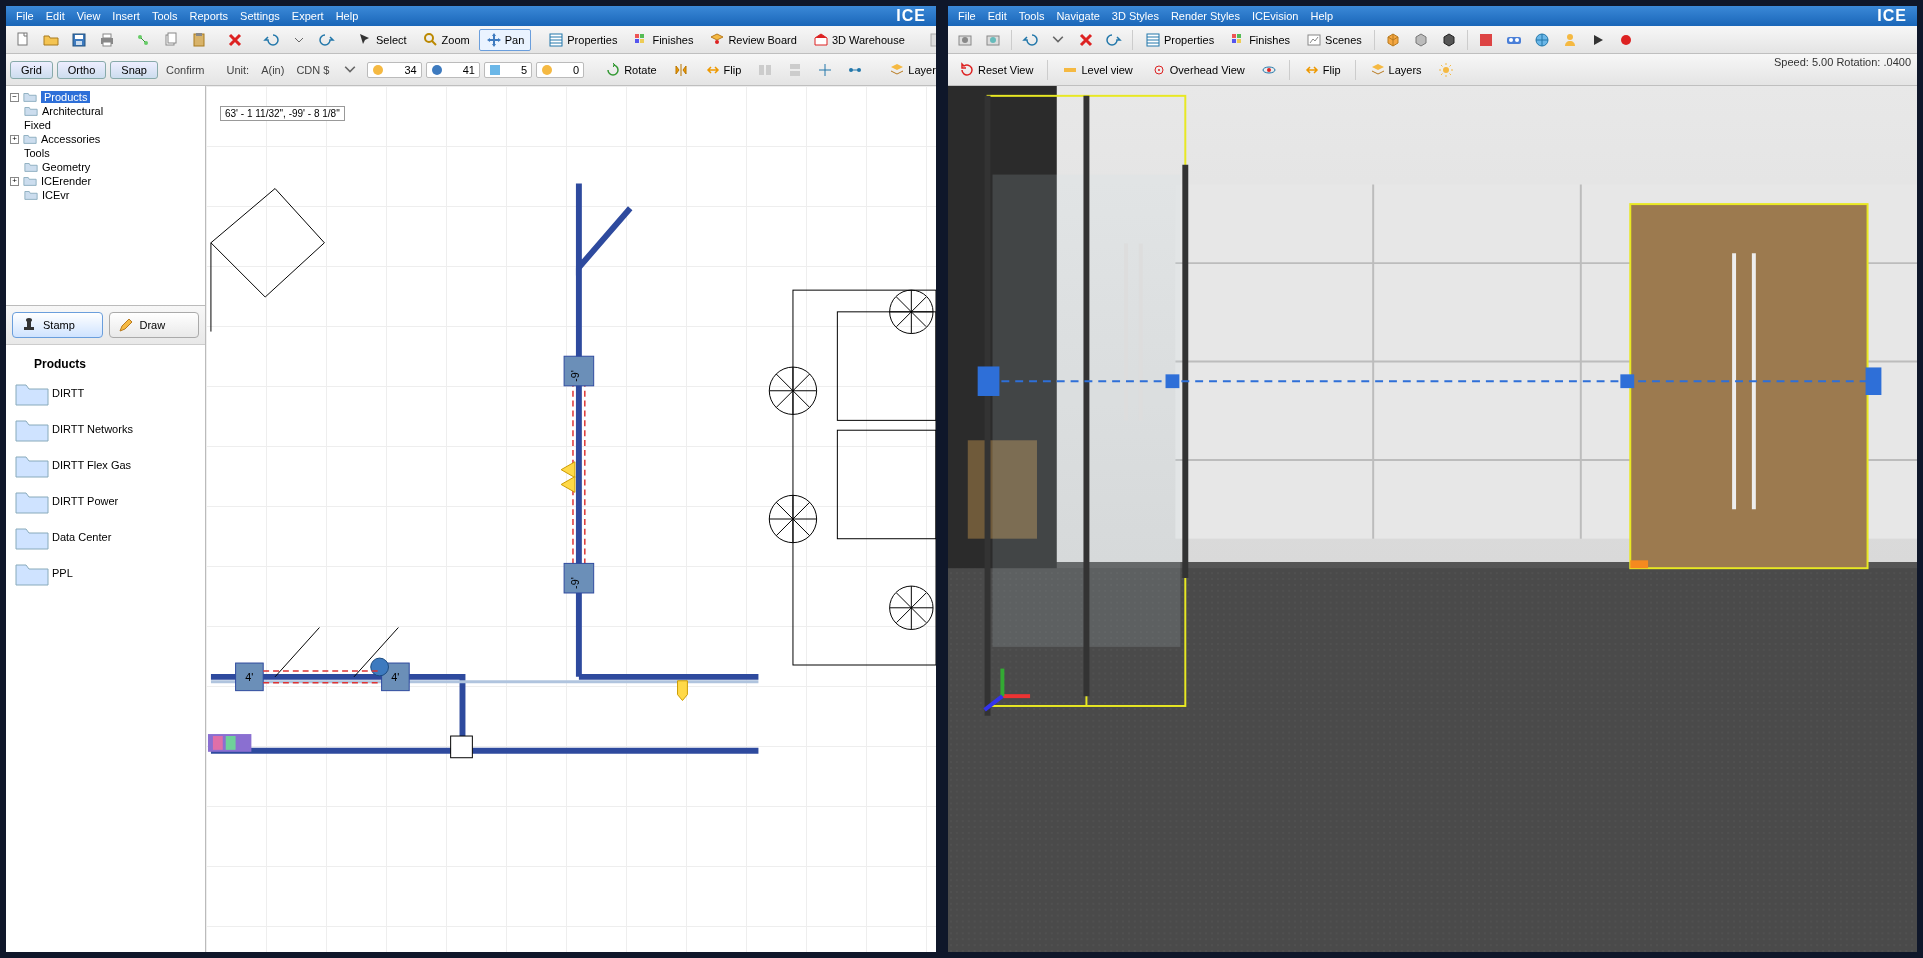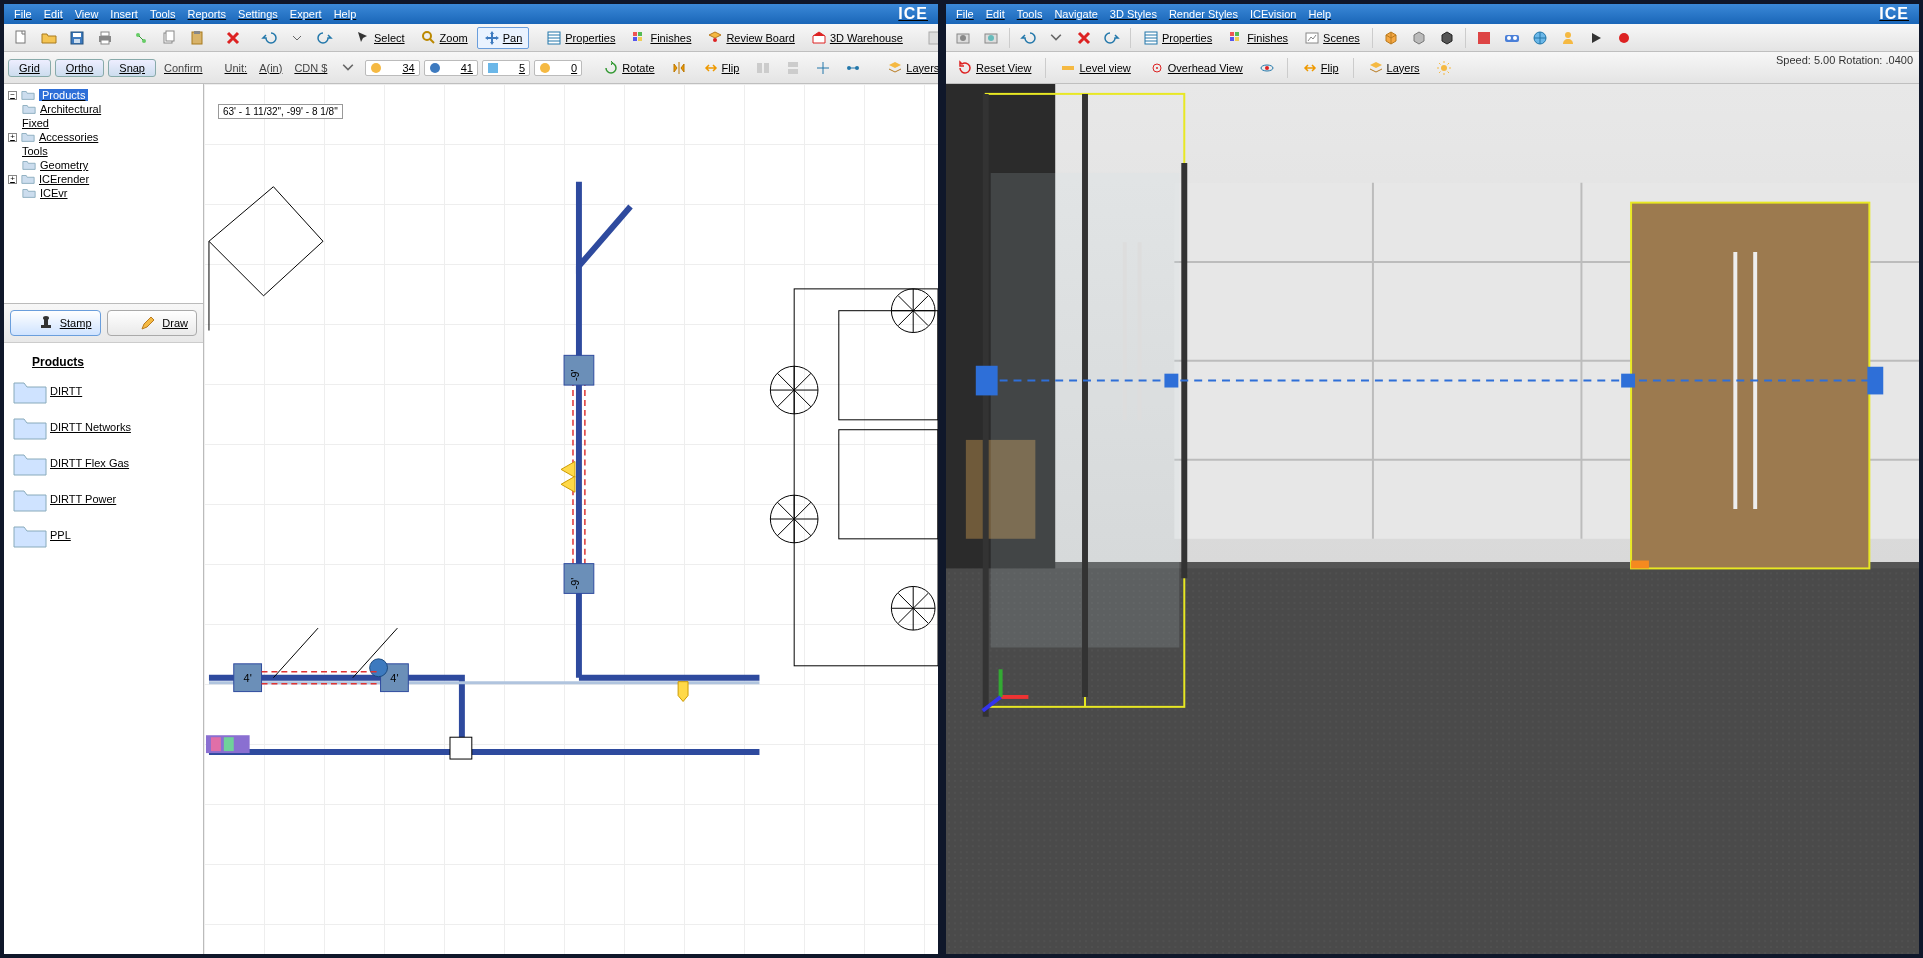--- a/index.html
+++ b/index.html
@@ -1,17 +1,17 @@
 <!DOCTYPE html>
 <html><head>
 <meta charset="utf-8">
 <style>
 * { margin: 0; padding: 0; box-sizing: border-box; font-family: "Segoe UI", Tahoma, sans-serif; font-size: 11px; }
 body { display: flex; width: 1923px; height: 958px; overflow: hidden; background: #c0c0c0; }
-.pane { display: flex; flex-direction: column; height: 100%; border: 4px solid #0f172a; text-decoration: underline; }
+.pane { display: flex; flex-direction: column; height: 100%; border: 6px solid #0f172a; }
 .pane-left { width: 942px; }
 .pane-right { flex: 1; }
 .menubar { display: flex; align-items: center; background: linear-gradient(#3b89d8,#1a66b8); color: #fff; padding: 2px 4px; height: 20px; }
 .menubar .item { padding: 1px 6px; cursor: pointer; }
 .brand { margin-left: auto; font-weight: bold; letter-spacing: 1px; font-size: 16px; padding-right: 6px; }
 .toolbar { display: flex; align-items: center; background: linear-gradient(#f7f7f7,#e4e4e4); border-bottom: 1px solid #bfbfbf; padding: 2px 4px; height: 28px; gap: 2px; flex-wrap: nowrap; overflow: hidden; }
 .tbtn { display: inline-flex; align-items: center; gap: 3px; padding: 2px 4px; border: 1px solid transparent; border-radius: 2px; cursor: pointer; white-space: nowrap; }
 .tbtn svg { width: 16px; height: 16px; }
 .tbtn.lab { padding: 2px 6px; }
 .sep { width: 1px; height: 20px; background: #ccc; margin: 0 3px; }
@@ -22,21 +22,21 @@
 .workarea { flex: 1; display: flex; min-height: 0; }
 .sidebar { width: 200px; display: flex; flex-direction: column; border-right: 1px solid #bbb; background: #fff; }
 .tree { flex: 0 0 auto; border-bottom: 1px solid #bbb; padding: 4px 2px; min-height: 220px; }
 .tree-row { display: flex; align-items: center; gap: 4px; padding: 1px 2px 1px 16px; cursor: pointer; }
 .tree-row.root { padding-left: 2px; }
 .tree-row .tw { width: 9px; height: 9px; border: 1px solid #888; display: inline-flex; align-items: center; justify-content: center; font-size: 8px; line-height: 1; background: #fff; }
 .tree-row .fold { width: 14px; height: 12px; }
 .tree-row .lbl { }
 .tree-row.sel .lbl { background: #2e6fd8; color: #fff; padding: 0 3px; }
 .tabstrip { display: flex; gap: 6px; padding: 6px; background: linear-gradient(#f7f7f7,#e8e8e8); border-bottom: 1px solid #ccc; }
-.tabbtn { flex: 1; display: flex; align-items: center; justify-content: flex-end; gap: 6px; padding: 4px 8px; border: 1px solid #aaa; border-radius: 4px; background: linear-gradient(#fff,#e9e9e9); cursor: pointer; }
+.tabbtn { flex: 1; display: flex; align-items: center; justify-content: flex-start; gap: 6px; padding: 4px 8px; border: 1px solid #aaa; border-radius: 4px; background: linear-gradient(#fff,#e9e9e9); cursor: pointer; }
 .tabbtn.active { background: linear-gradient(#fff,#cfe3ff); border-color: #6a9edc; }
 .palette { flex: 1; overflow: auto; padding: 8px; }
 .palette h3 { font-weight: bold; font-size: 12px; margin: 4px 0 8px 20px; }
 .prod { display: flex; flex-direction: row; align-items: center; gap: 2px; margin: 8px auto; cursor: pointer; }
 .prod svg { width: 36px; height: 28px; }
 .canvas { flex: 1; position: relative; background: #fff; overflow: hidden; }
 .gridbg { position: absolute; inset: 0; background-image: linear-gradient(#eee 1px, transparent 1px), linear-gradient(90deg,#eee 1px, transparent 1px); background-size: 60px 60px; }
 .coordlabel { position: absolute; top: 20px; left: 14px; background: #fff; border: 1px solid #999; padding: 1px 4px; font-size: 10px; }
 .viewport3d { flex: 1; position: relative; background: linear-gradient(#e8e8e8 0%, #d9d9d9 55%, #555 55%, #4a4a4a 100%); overflow: hidden; }
 .statusr { position: absolute; top: 2px; right: 6px; font-size: 11px; color: #333; }
@@ -379,20 +379,26 @@
             <svg viewBox="0 0 36 28">
               <path d="M2 6h10l3 4h19v16H2z" fill="#cfe3ff" stroke="#8ab"></path>
             </svg>
             <span>DIRTT Flex Gas</span>
           </div>
         <div class="prod">
             <svg viewBox="0 0 36 28">
               <path d="M2 6h10l3 4h19v16H2z" fill="#cfe3ff" stroke="#8ab"></path>
             </svg>
             <span>DIRTT Power</span>
+          </div>
+        <div class="prod">
+            <svg viewBox="0 0 36 28">
+              <path d="M2 6h10l3 4h19v16H2z" fill="#cfe3ff" stroke="#8ab"></path>
+            </svg>
+            <span>Data Center</span>
           </div>
         <div class="prod">
             <svg viewBox="0 0 36 28">
               <path d="M2 6h10l3 4h19v16H2z" fill="#cfe3ff" stroke="#8ab"></path>
             </svg>
             <span>PPL</span>
           </div>
       </div>
     </div>
 

